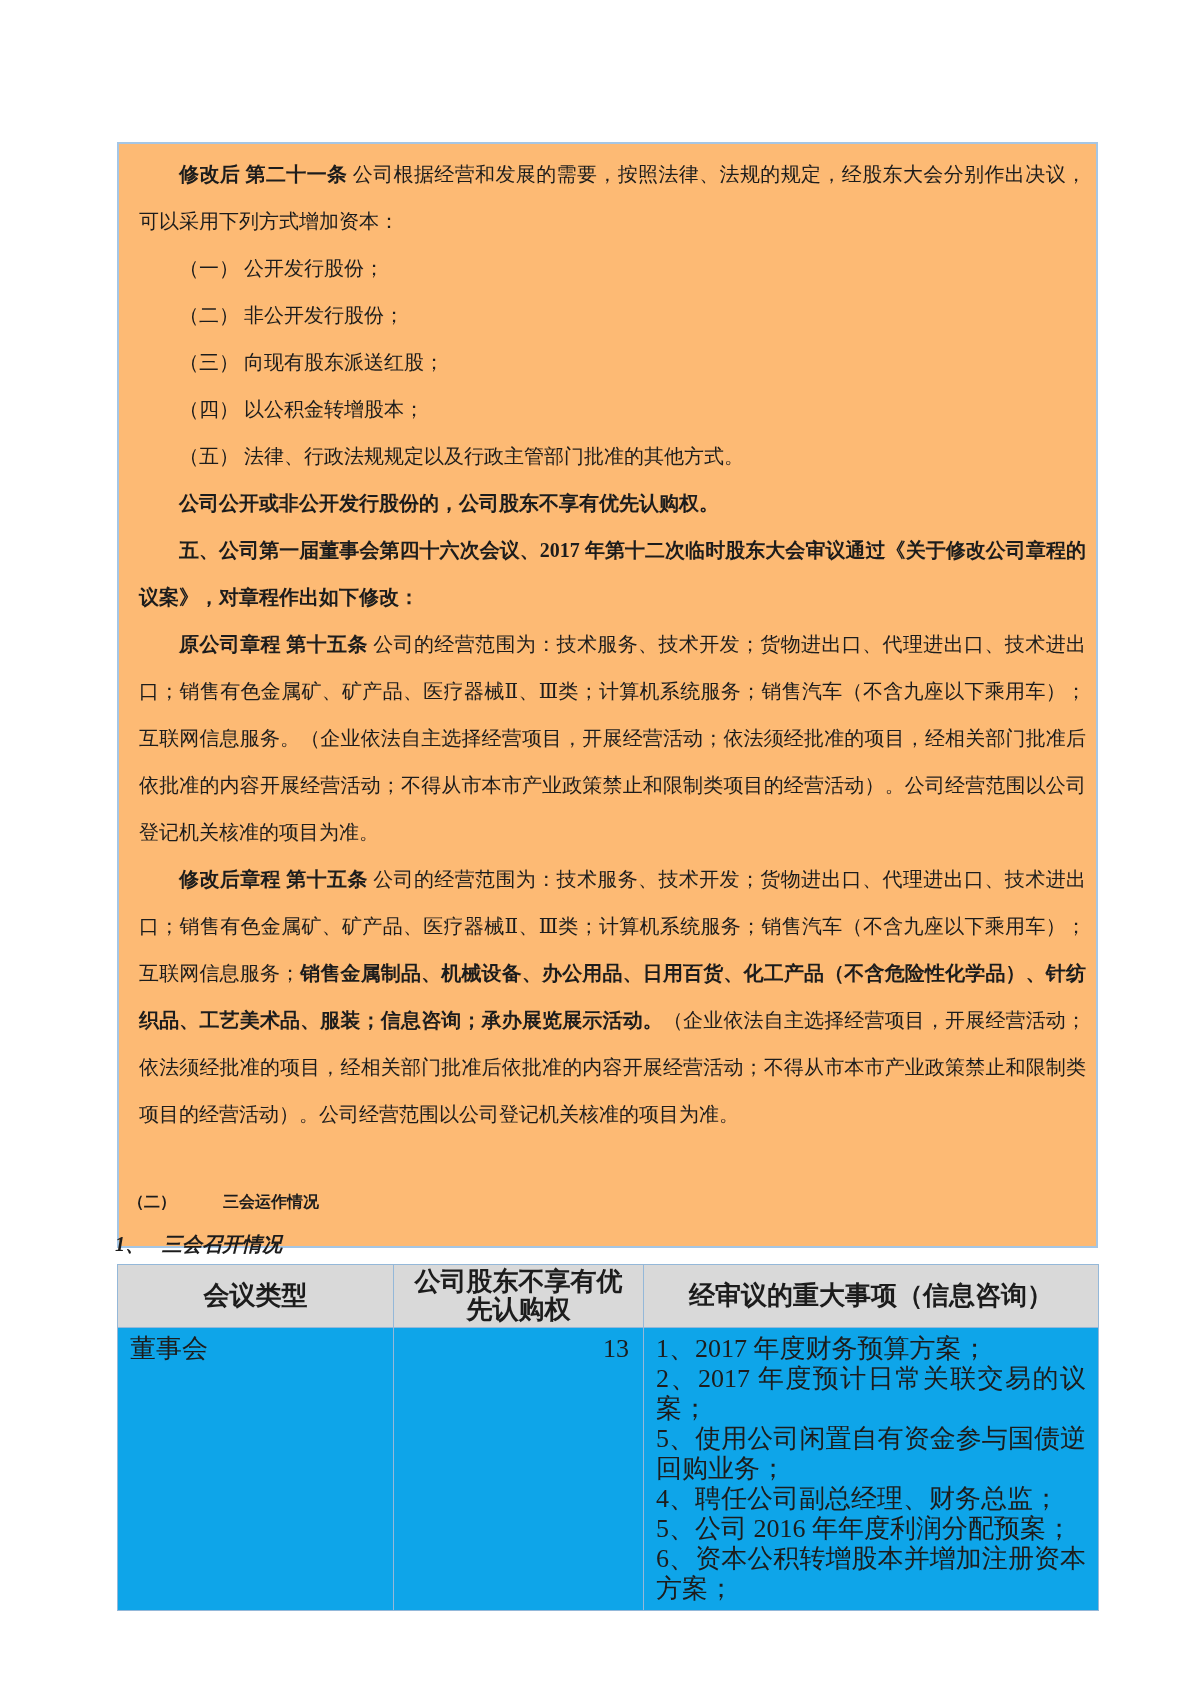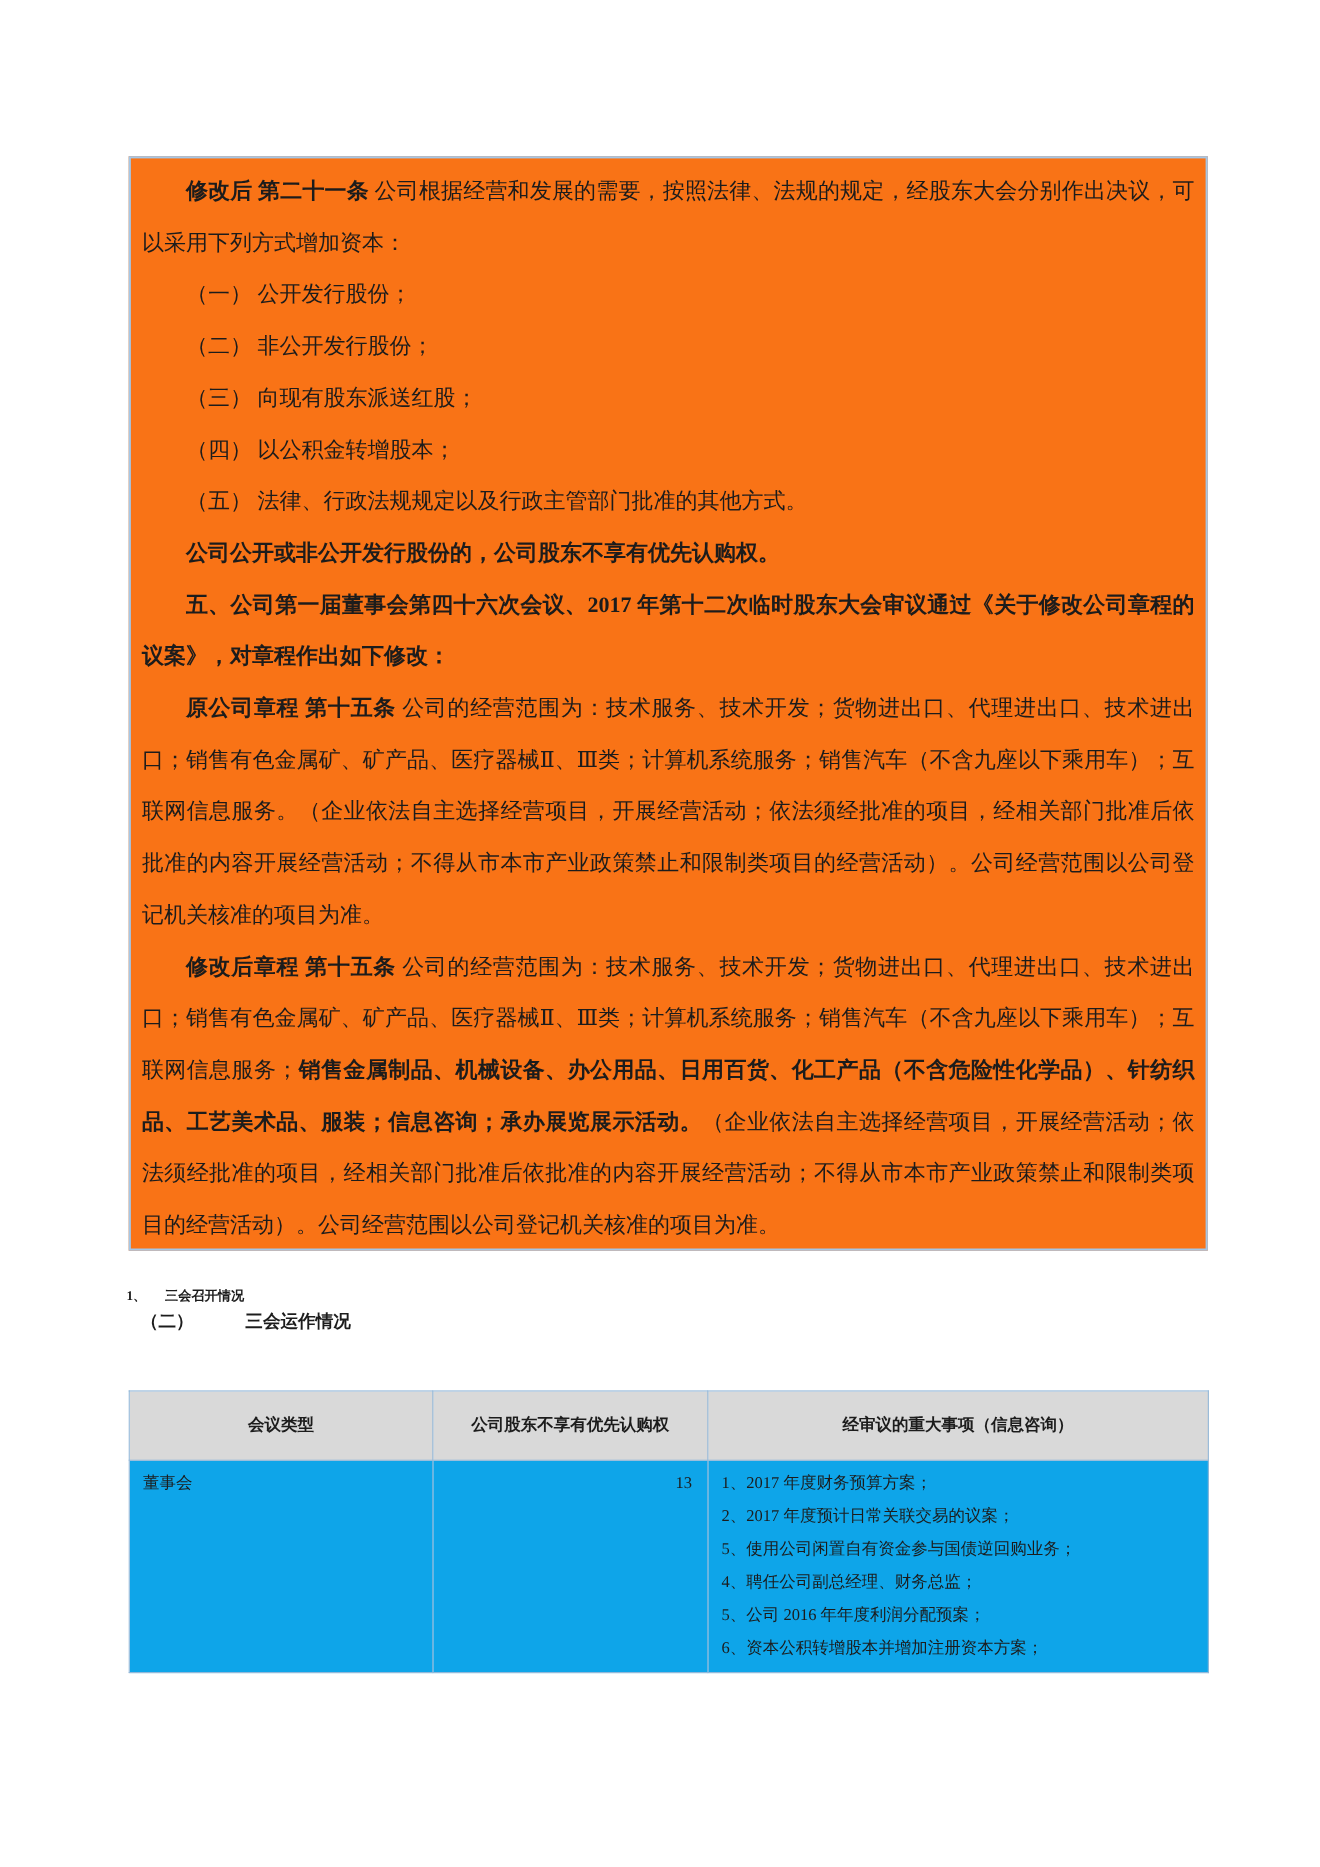--- a/index.html
+++ b/index.html
@@ -18,25 +18,25 @@
     overflow: hidden;
     color: var(--text, #1c1c1c);
     font-family: "Liberation Serif", "DejaVu Serif", serif;
   }
   
   .charter-box {
     position: absolute;
     left: 117px;
     top: 142px;
     width: 981px;
-    height: 995px;
+    height: 1106px;
     border: 2px solid var(--box-border, #a5c6e5);
-    padding: 7px 10px 8px 10px;
+    padding: 7px 10px 8px 20px;
     overflow: hidden;
-    background: #f97316;
+    background: #fdba74;
   }
   .charter-box p {
     font-size: 20px;
     line-height: 47px;
     text-align: justify;
     text-justify: inter-character;
     text-indent: 40px;
     color: var(--text, #1c1c1c);
   }
   .lead { font-weight: bold; }
@@ -49,36 +49,37 @@
     top: 1187px;
     font-size: 16px;
     font-weight: bold;
     line-height: 30px;
     white-space: nowrap;
   }
   .section-heading .num { display: inline-block; margin-right: 47px; }
   .sub-heading {
     position: absolute;
     left: 115px;
-    top: 1163px;
-    font-size: 12px;
+    top: 1229px;
+    font-size: 20px;
     font-weight: bold;
     line-height: 30px;
     white-space: nowrap;
+    font-style: italic;
   }
   .sub-heading .num { display: inline-block; margin-right: 17px; }
   
   .meetings-table {
     position: absolute;
     left: 117px;
     top: 1264px;
     width: 981px;
     border-collapse: collapse;
     table-layout: fixed;
-    font-size: 15px;
+    font-size: 26px;
   }
   .meetings-table th {
     background: var(--table-header-bg, #d9d9d9);
     border: 1px solid var(--table-border, #94b8d9);
     font-weight: bold;
     height: 63px;
     text-align: center;
     vertical-align: middle;
     line-height: 28px;
     padding: 2px 8px;

